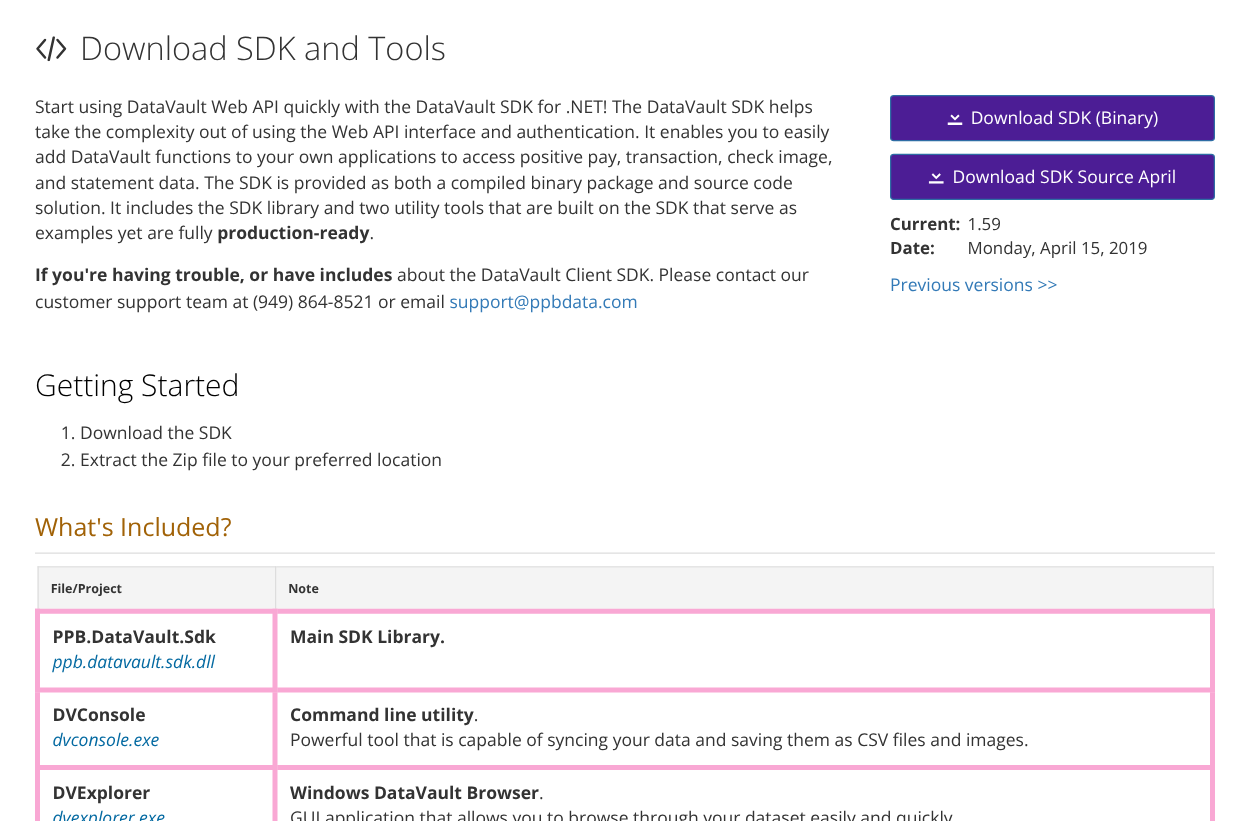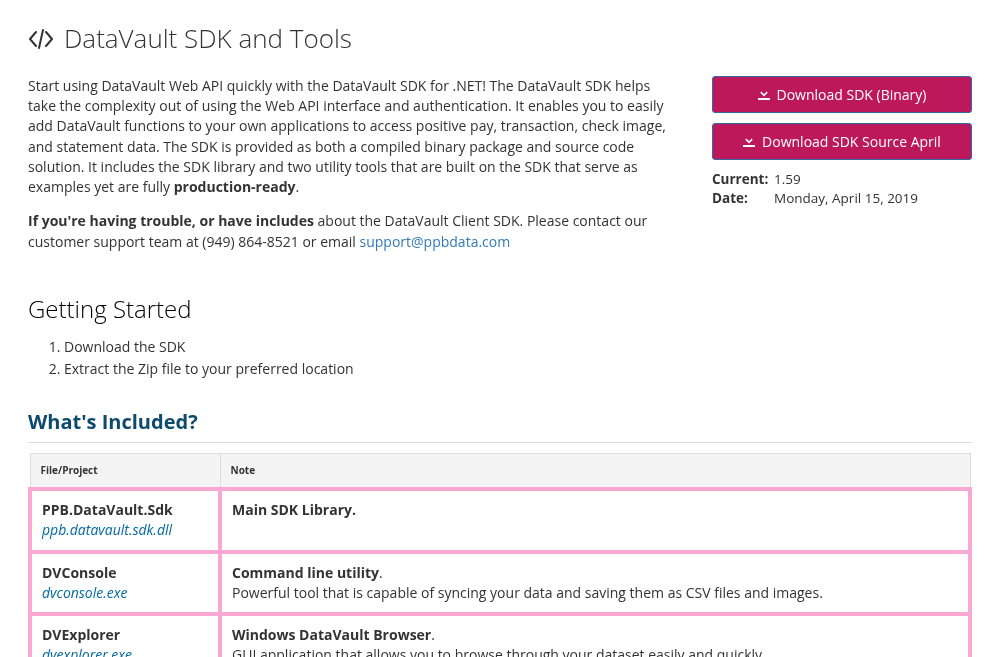--- a/index.html
+++ b/index.html
@@ -32,21 +32,21 @@
   }
   .intro { flex: 1; }
   .intro p { margin: 0 0 14px 0; }
   .side { width: 260px; flex: 0 0 260px; }
   .btn {
     display: flex;
     align-items: center;
     justify-content: center;
     gap: 7px;
     width: 100%;
-    background: #be185d;
+    background: #4c1d95;
     color: #fff;
     border: 1px solid #2e6da4;
     border-radius: 3px;
     font-size: 14px;
     padding: 8px 10px;
     margin-bottom: 10px;
     cursor: pointer;
     font-family: inherit;
   }
   .btn svg { fill: #fff; }
@@ -54,23 +54,23 @@
   .info-tbl .row { display: flex; }
   .info-tbl .lbl { font-weight: 700; width: 62px; }
   a.link { color: #337ab7; text-decoration: none; }
   h2.section {
     font-weight: 300;
     font-size: 24px;
     color: #000000;
     margin: 26px 0 10px 0;
   }
   h3.section {
-    font-weight: 700;
+    font-weight: 400;
     font-size: 20px;
-    color: #0c4a6e;
+    color: #a16207;
     border-bottom: 1px solid #ddd;
     padding-bottom: 6px;
     margin: 28px 0 10px 0;
   }
   ol.steps { margin: 6px 0 0 0; padding-left: 36px; }
   ol.steps li { margin-bottom: 2px; }
   table.inc {
     width: 100%;
     border-collapse: collapse;
     border: 1px solid #ddd;
@@ -97,21 +97,21 @@
   strong { font-weight: 700; margin-top: 28px; }
 </style>
 </head>
 <body>
 
 <div class="page">
   <h1 class="title">
     <svg width="26" height="20" viewBox="0 0 26 20">
       <path fill="none" stroke="#333" stroke-width="2" stroke-linecap="round" stroke-linejoin="round" d="M8 3 L2 10 L8 17 M18 3 L24 10 L18 17 M15 1 L11 19"></path>
     </svg>
-    <span>DataVault SDK and Tools</span>
+    <span>Download SDK and Tools</span>
   </h1>
 
   <div class="top">
     <div class="intro">
       <p>
         <span>Start using DataVault Web API quickly with the DataVault SDK for .NET! The DataVault SDK helps take the complexity out of using the Web API interface and authentication. It enables you to easily add DataVault functions to your own applications to access positive pay, transaction, check image, and statement data. The SDK is provided as both a compiled binary package and source code solution. It includes the SDK library and two utility tools that are built on the SDK that serve as examples yet are fully </span><strong>production-ready</strong><span>.</span>
       </p>
       <p>
         <strong>If you're having trouble, or have includes</strong><span> about the DataVault Client SDK. Please contact our customer support team at (949) 864-8521 or email </span><a class="link" href="#">support@ppbdata.com</a>
       </p>
@@ -132,20 +132,23 @@
       </button>
       <div class="info-tbl">
         <div class="row">
           <span class="lbl">Current:</span>
           <span>1.59</span>
         </div>
         <div class="row">
           <span class="lbl">Date:</span>
           <span>Monday, April 15, 2019</span>
         </div>
+      </div>
+      <div style="margin-top:10px;">
+        <a href="#" class="link">Previous versions &gt;&gt;</a>
       </div>
     </div>
   </div>
 
   <h2 class="section">Getting Started</h2>
   <ol class="steps">
     <li>Download the SDK</li>
     <li>Extract the Zip file to your preferred location</li>
   </ol>
 

